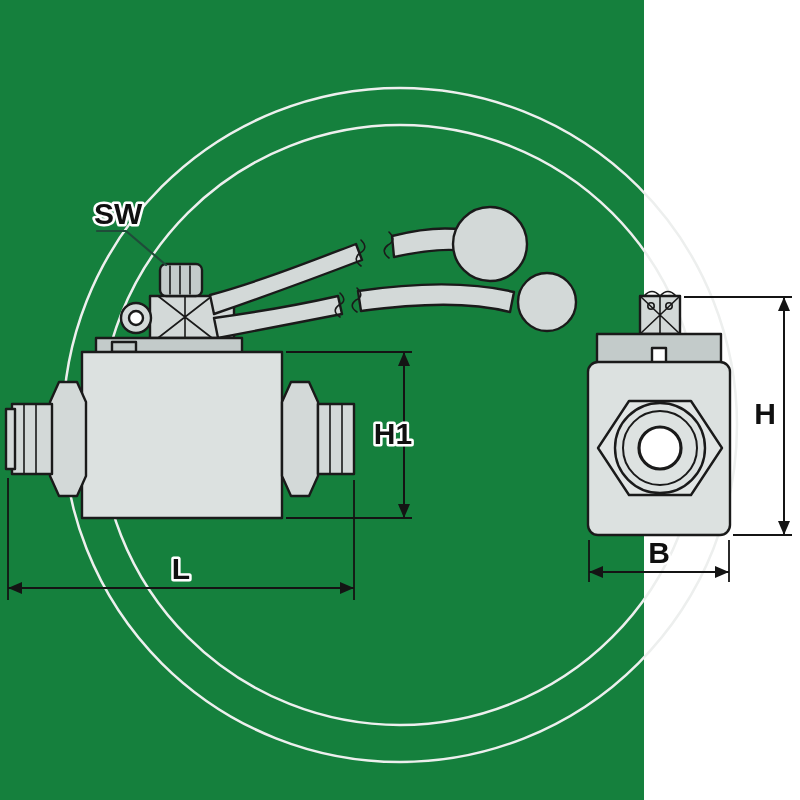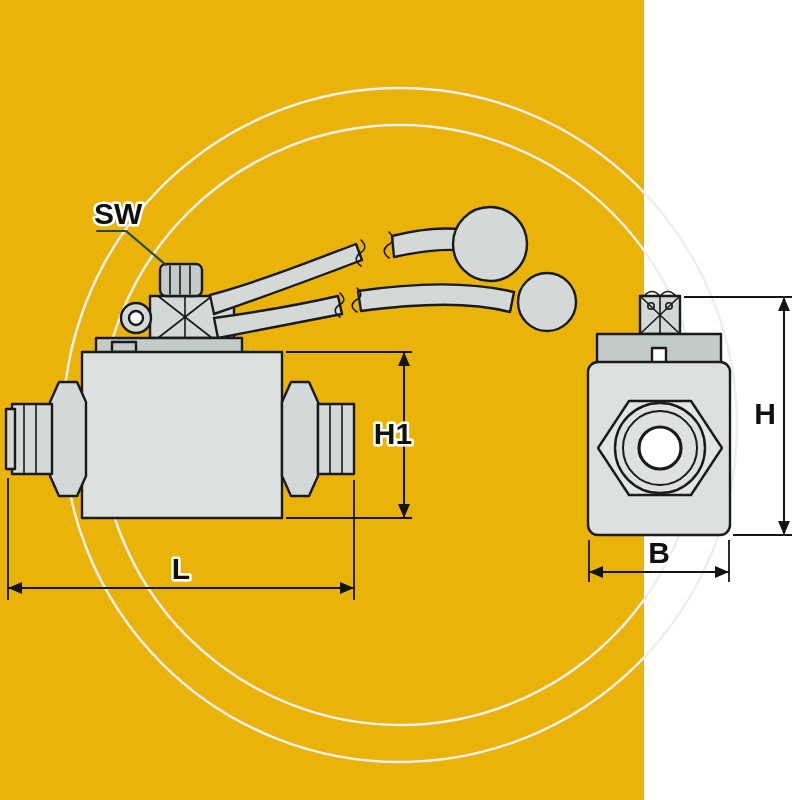--- a/index.html
+++ b/index.html
@@ -1,16 +1,16 @@
 <!DOCTYPE html>
 <html><head>
 <meta charset="utf-8">
 <style>
   html,body{margin:0;padding:0;background:#ffffff}
-  .stage{width:644px;height:800px;position:relative;background:#eab308}
+  .stage{width:644px;height:800px;position:relative;background:#15803d}
   svg{display:block}
   .ln{stroke:#1a1a1a;stroke-width:2.4;fill:none;stroke-linecap:round;stroke-linejoin:round}
   .thin{stroke-width:1.6}
   .part{stroke:#1a1a1a;stroke-width:2.4;stroke-linejoin:round}
   .f-body{fill:#dce1e0}
   .f-plate{fill:#c3cbca}
   .f-fit{fill:#d3d9d8}
   .f-hex{fill:#e2e6e5}
   .f-ring{fill:#dde2e1}
   .f-white{fill:#ffffff}

